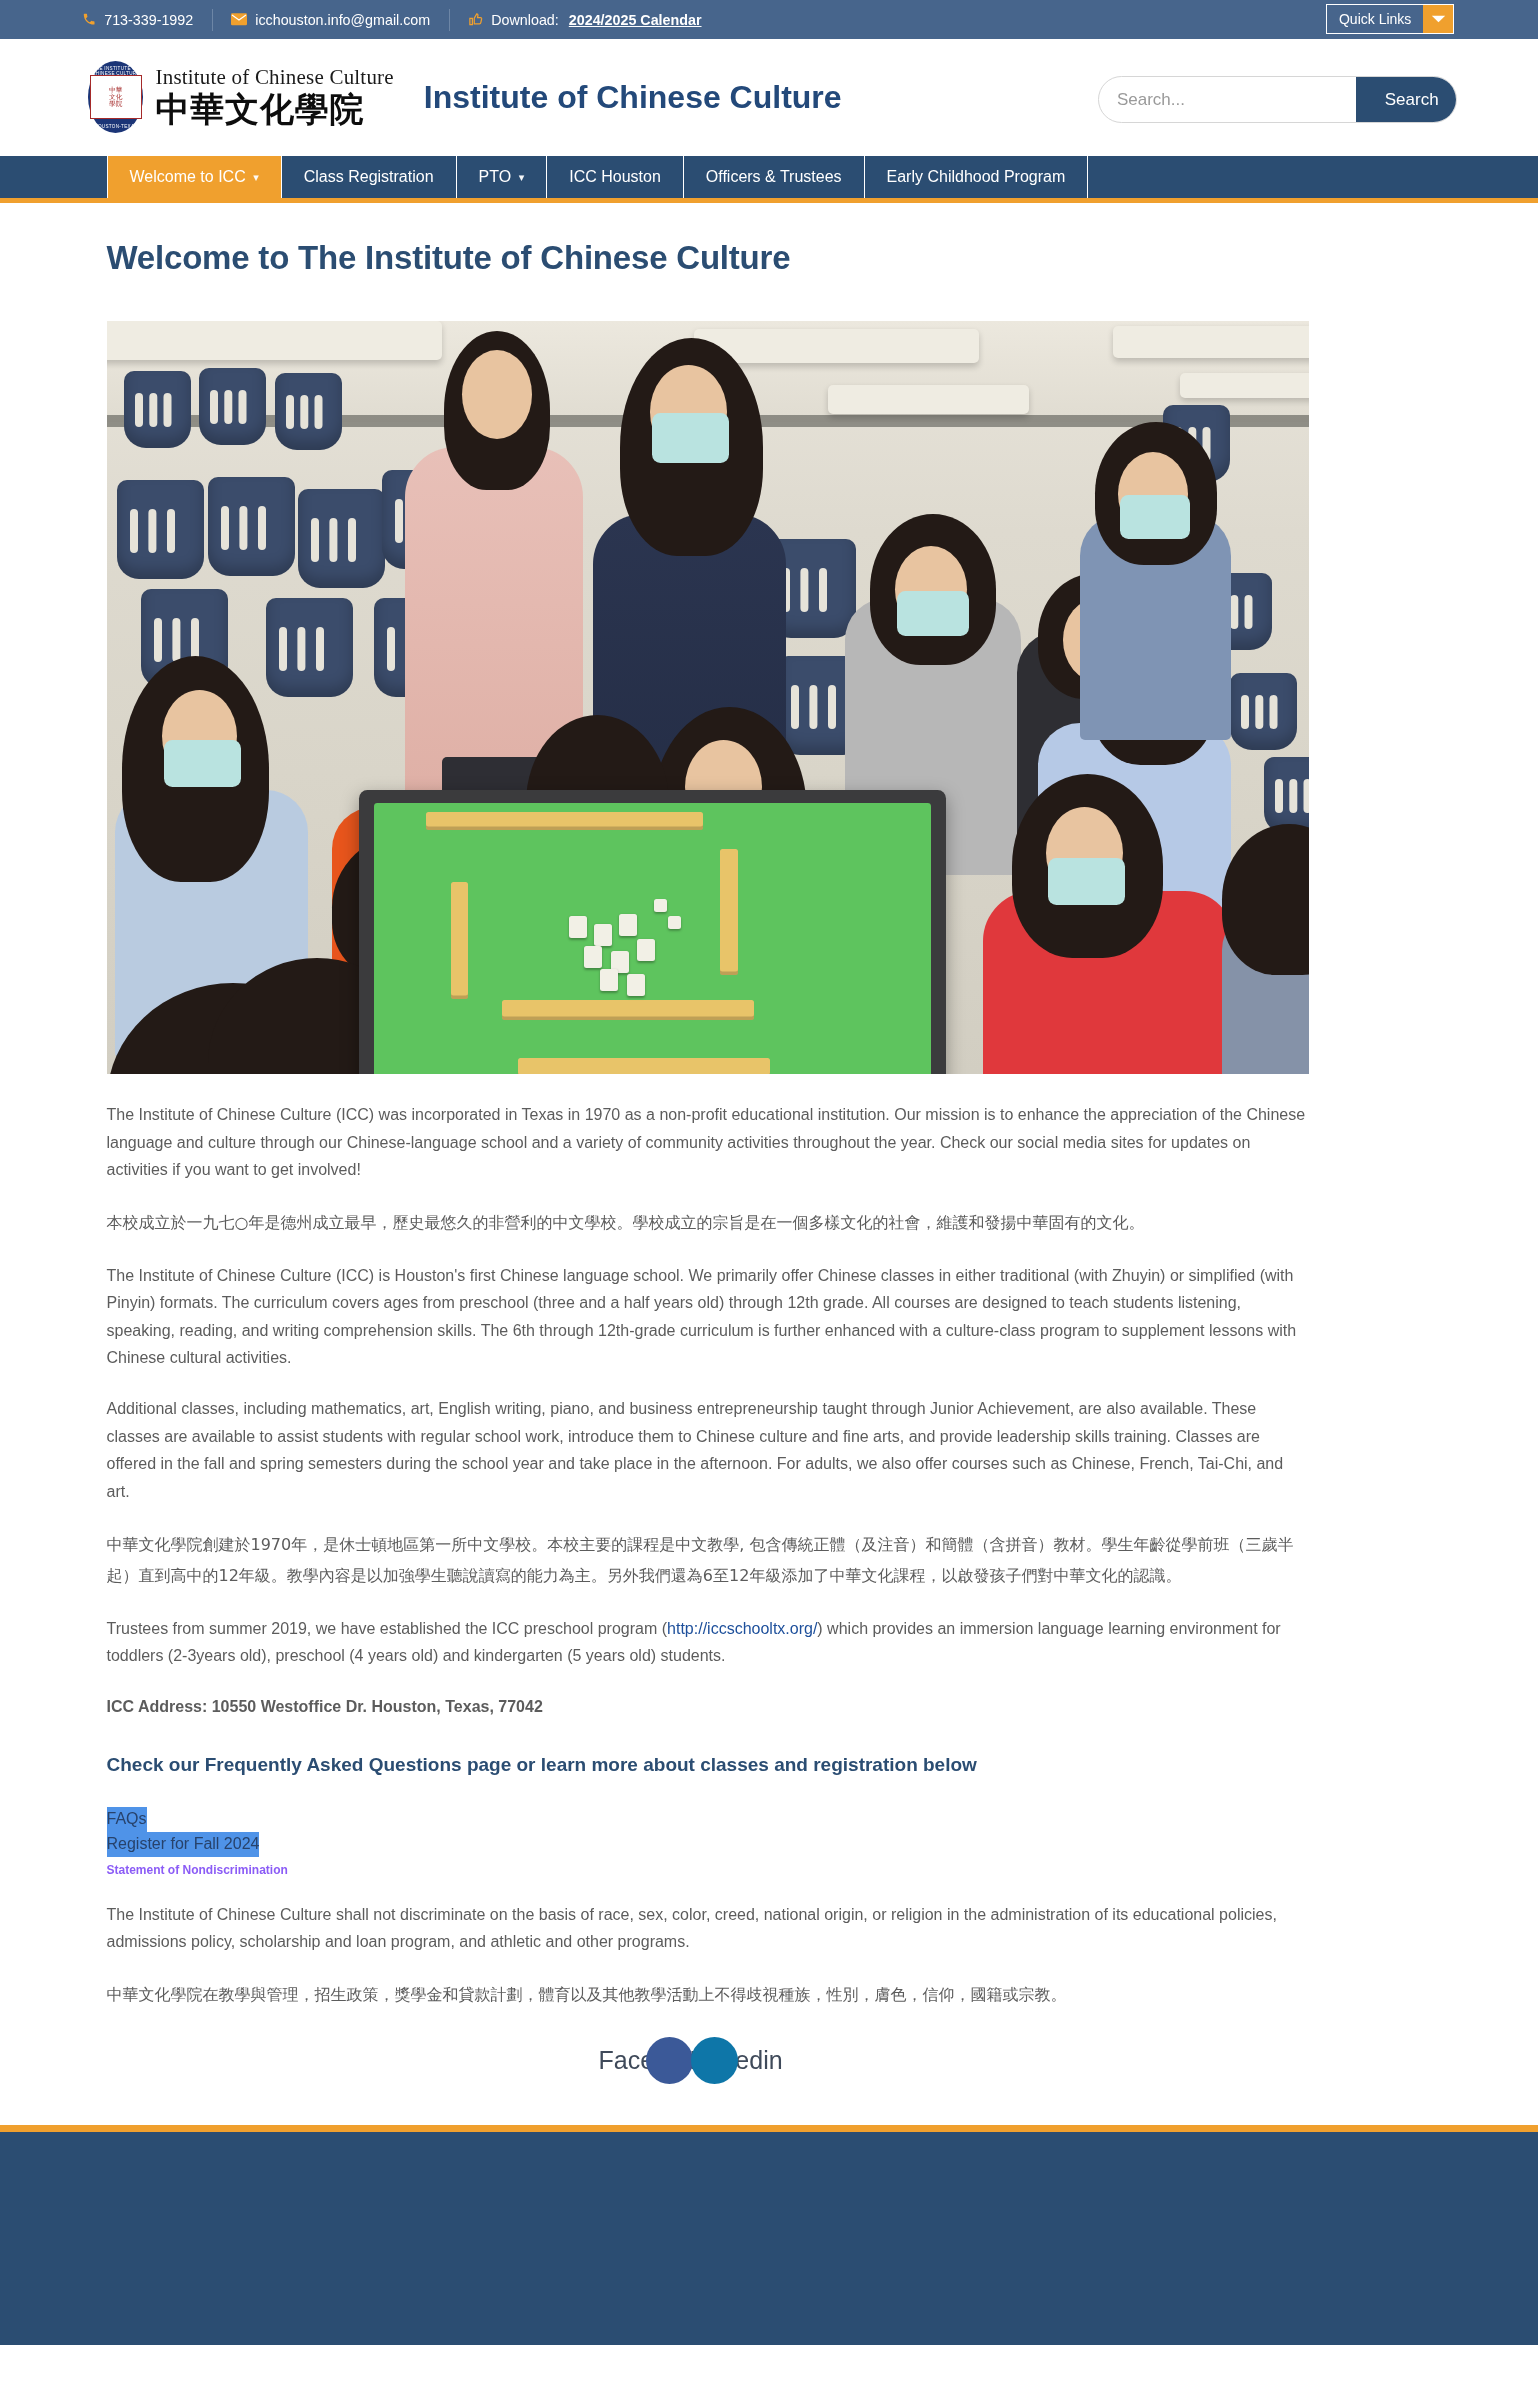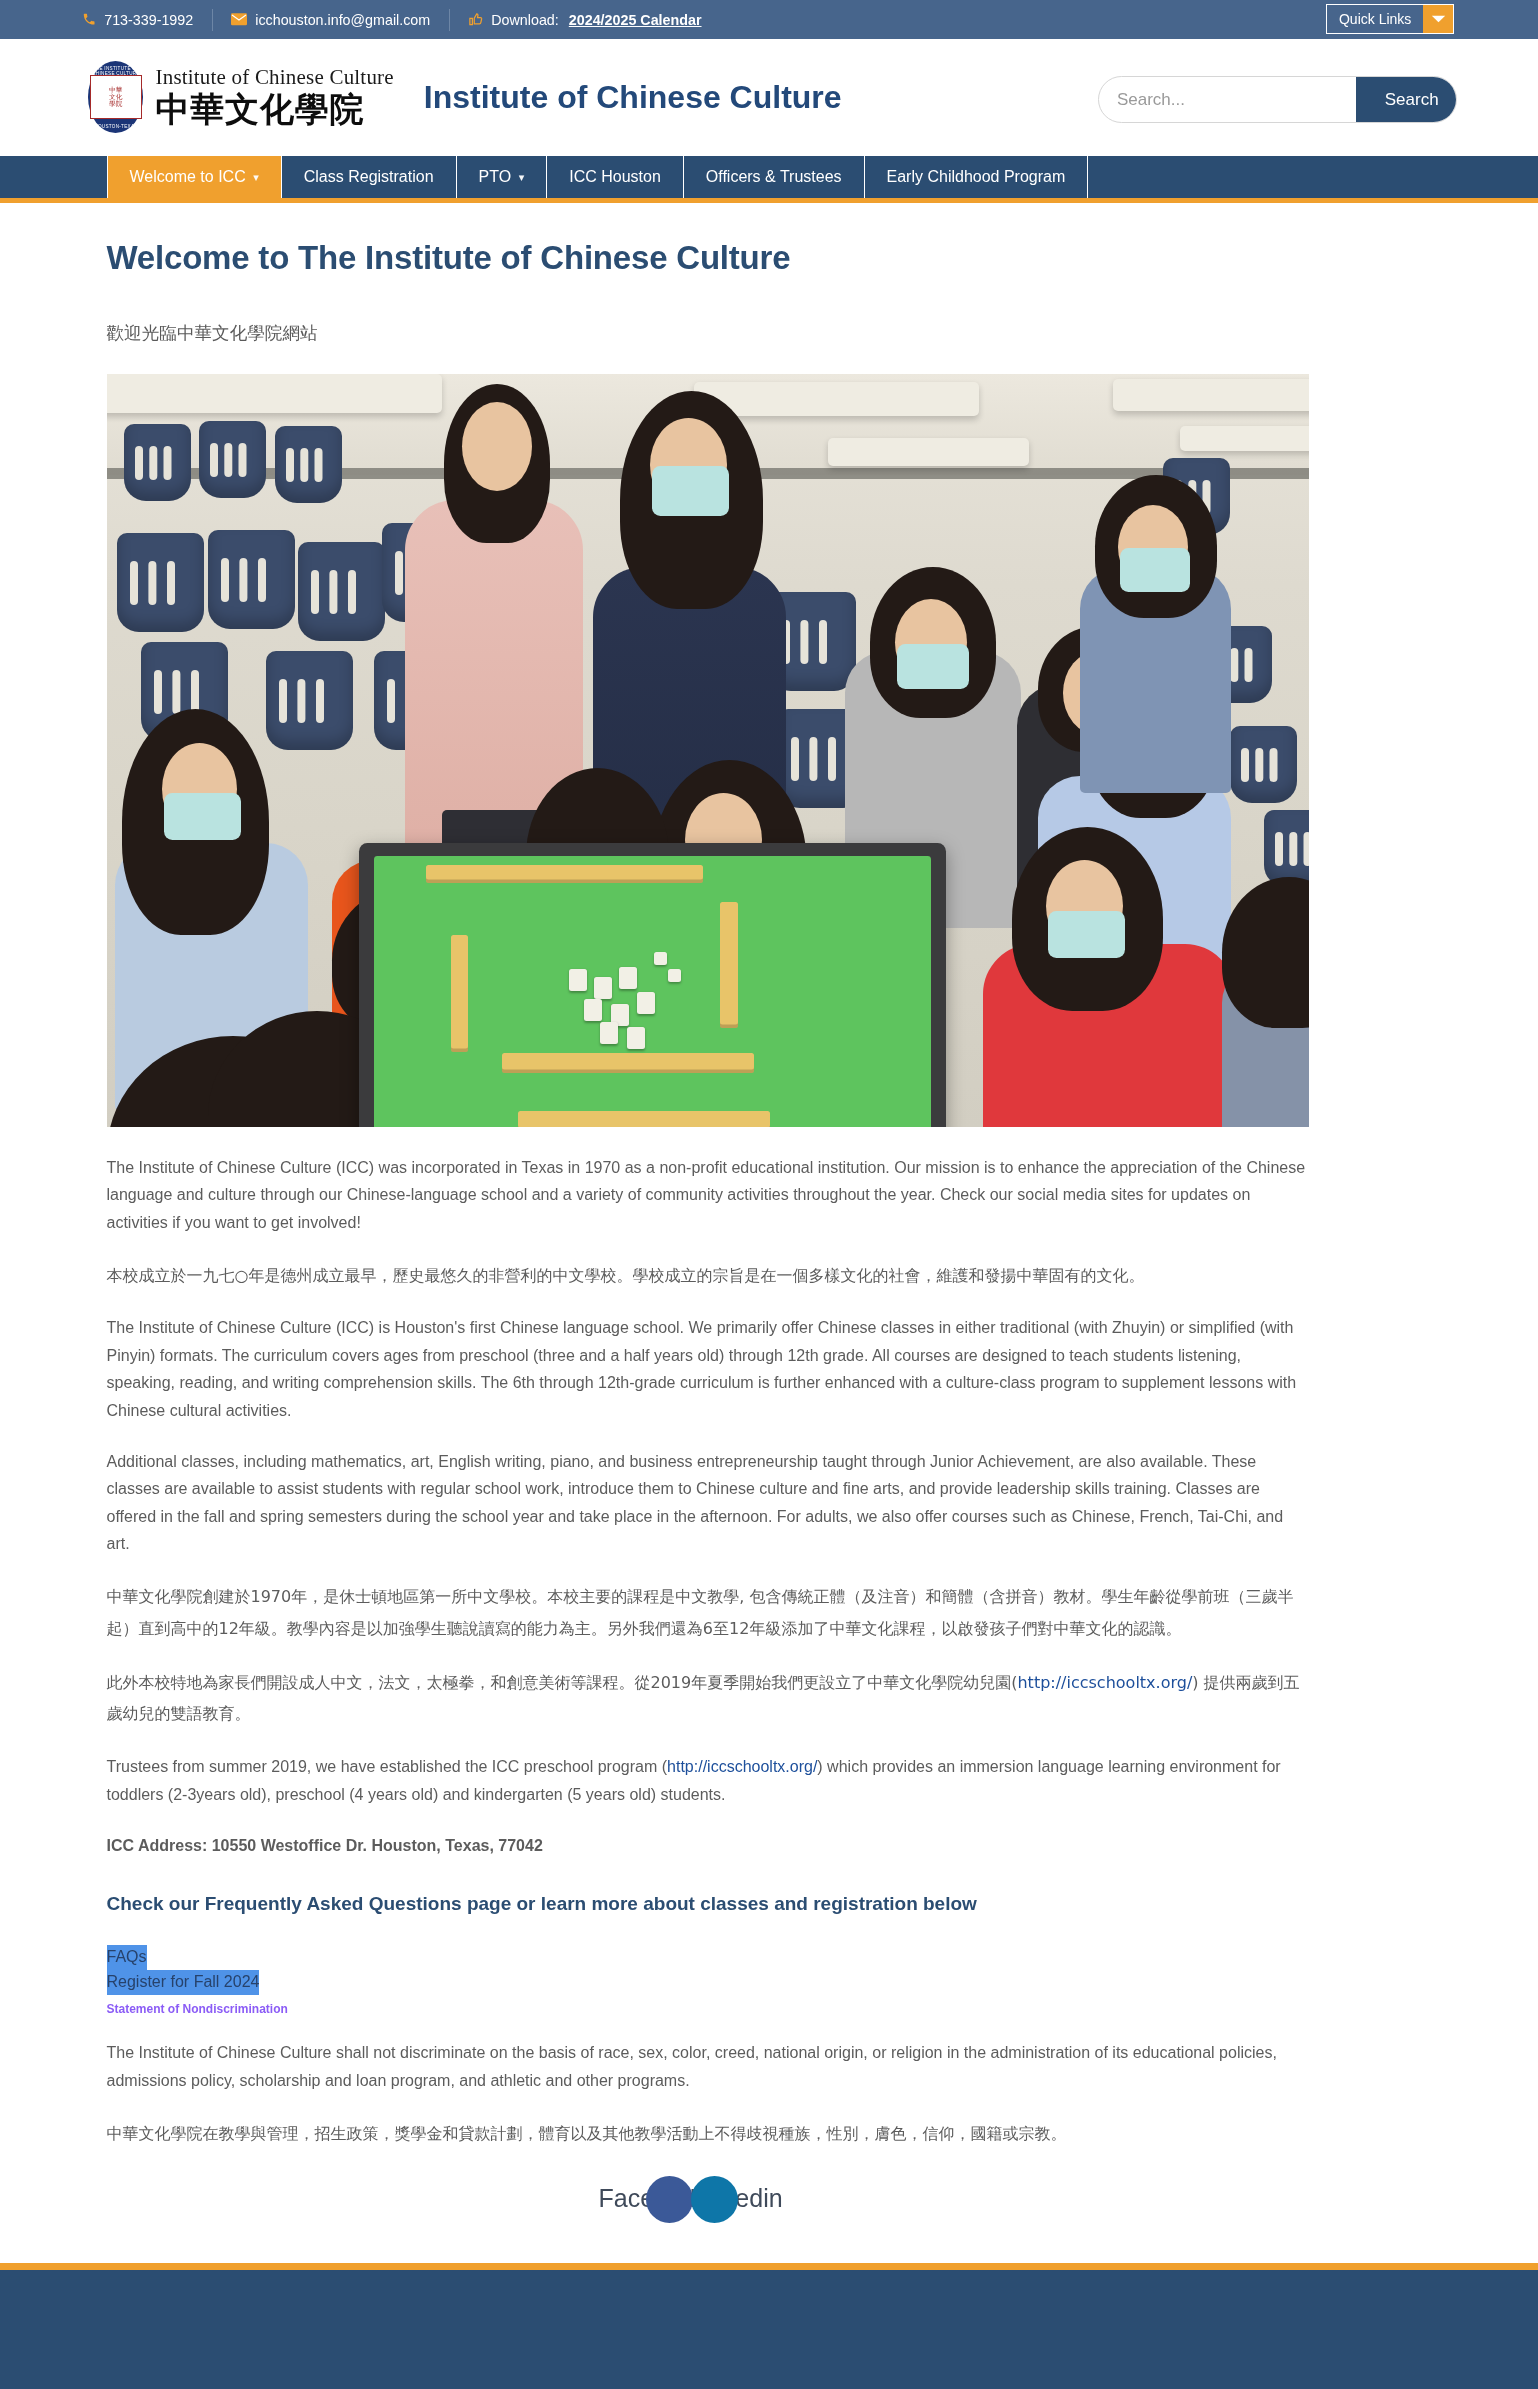--- a/index.html
+++ b/index.html
@@ -400,21 +400,20 @@
     </div>
     <div class="nav-item">
       <span>Early Childhood Program</span>
     </div>
   </div>
 </div>
 
 <div class="content">
 
   <h1 class="page-title">Welcome to The Institute of Chinese Culture</h1>
-  <div class="cn-sub">歡迎光臨中華文化學院網站</div>
 
   <div class="photo">
     <div class="ph-floor"></div>
     <div class="ph-backwall"></div>
     <div class="ph-darkstrip"></div>
 
     <div class="table-top" style="left:-17px; top:0px; width:352px; height:39px;"></div>
     <div class="table-top" style="left:587px; top:8.4px; width:285px; height:34px;"></div>
     <div class="table-top" style="left:721px; top:64px; width:201px; height:28.5px;"></div>
     <div class="table-top" style="left:1006px; top:5px; width:210px; height:32px;"></div>
@@ -510,21 +509,20 @@
       <div class="tile" style="left:295px; top:109px; width:13.4px; height:13.4px;"></div>
       <div class="tile" style="left:309px; top:126px; width:13.4px; height:13.4px;"></div>
     </div>
   </div>
 
   <p class="body-en">The Institute of Chinese Culture (ICC) was incorporated in Texas in 1970 as a non-profit educational institution. Our mission is to enhance the appreciation of the Chinese language and culture through our Chinese-language school and a variety of community activities throughout the year. Check our social media sites for updates on activities if you want to get involved!</p>
   <p class="body-cn">本校成立於一九七○年是德州成立最早，歷史最悠久的非營利的中文學校。學校成立的宗旨是在一個多樣文化的社會，維護和發揚中華固有的文化。</p>
   <p class="body-en">The Institute of Chinese Culture (ICC) is Houston's first Chinese language school. We primarily offer Chinese classes in either traditional (with Zhuyin) or simplified (with Pinyin) formats. The curriculum covers ages from preschool (three and a half years old) through 12th grade. All courses are designed to teach students listening, speaking, reading, and writing comprehension skills. The 6th through 12th-grade curriculum is further enhanced with a culture-class program to supplement lessons with Chinese cultural activities.</p>
   <p class="body-en">Additional classes, including mathematics, art, English writing, piano, and business entrepreneurship taught through Junior Achievement, are also available. These classes are available to assist students with regular school work, introduce them to Chinese culture and fine arts, and provide leadership skills training. Classes are offered in the fall and spring semesters during the school year and take place in the afternoon. For adults, we also offer courses such as Chinese, French, Tai-Chi, and art.</p>
   <p class="body-cn">中華文化學院創建於1970年，是休士頓地區第一所中文學校。本校主要的課程是中文教學, 包含傳統正體（及注音）和簡體（含拼音）教材。學生年齡從學前班（三歲半起）直到高中的12年級。教學內容是以加強學生聽說讀寫的能力為主。另外我們還為6至12年級添加了中華文化課程，以啟發孩子們對中華文化的認識。</p>
-  <p class="body-cn"><span>此外本校特地為家長們開設成人中文，法文，太極拳，和創意美術等課程。從2019年夏季開始我們更設立了中華文化學院幼兒園(</span><a class="inline-link" href="#">http://iccschooltx.org/</a><span>) 提供兩歲到五歲幼兒的雙語教育。</span></p>
   <p class="body-en"><span>Trustees from summer 2019, we have established the ICC preschool program (</span><a class="inline-link" href="#">http://iccschooltx.org/</a><span>) which provides an immersion language learning environment for toddlers (2-3years old), preschool (4 years old) and kindergarten (5 years old) students.</span></p>
 
   <p class="addr">ICC Address: 10550 Westoffice Dr. Houston, Texas, 77042</p>
   <p class="heading-blue">Check our Frequently Asked Questions page or learn more about classes and registration below</p>
 
   <div class="link-list">
     <a class="sel-link" href="#">FAQs</a><br>
     <a class="sel-link" href="#">Register for Fall 2024</a>
   </div>
 

